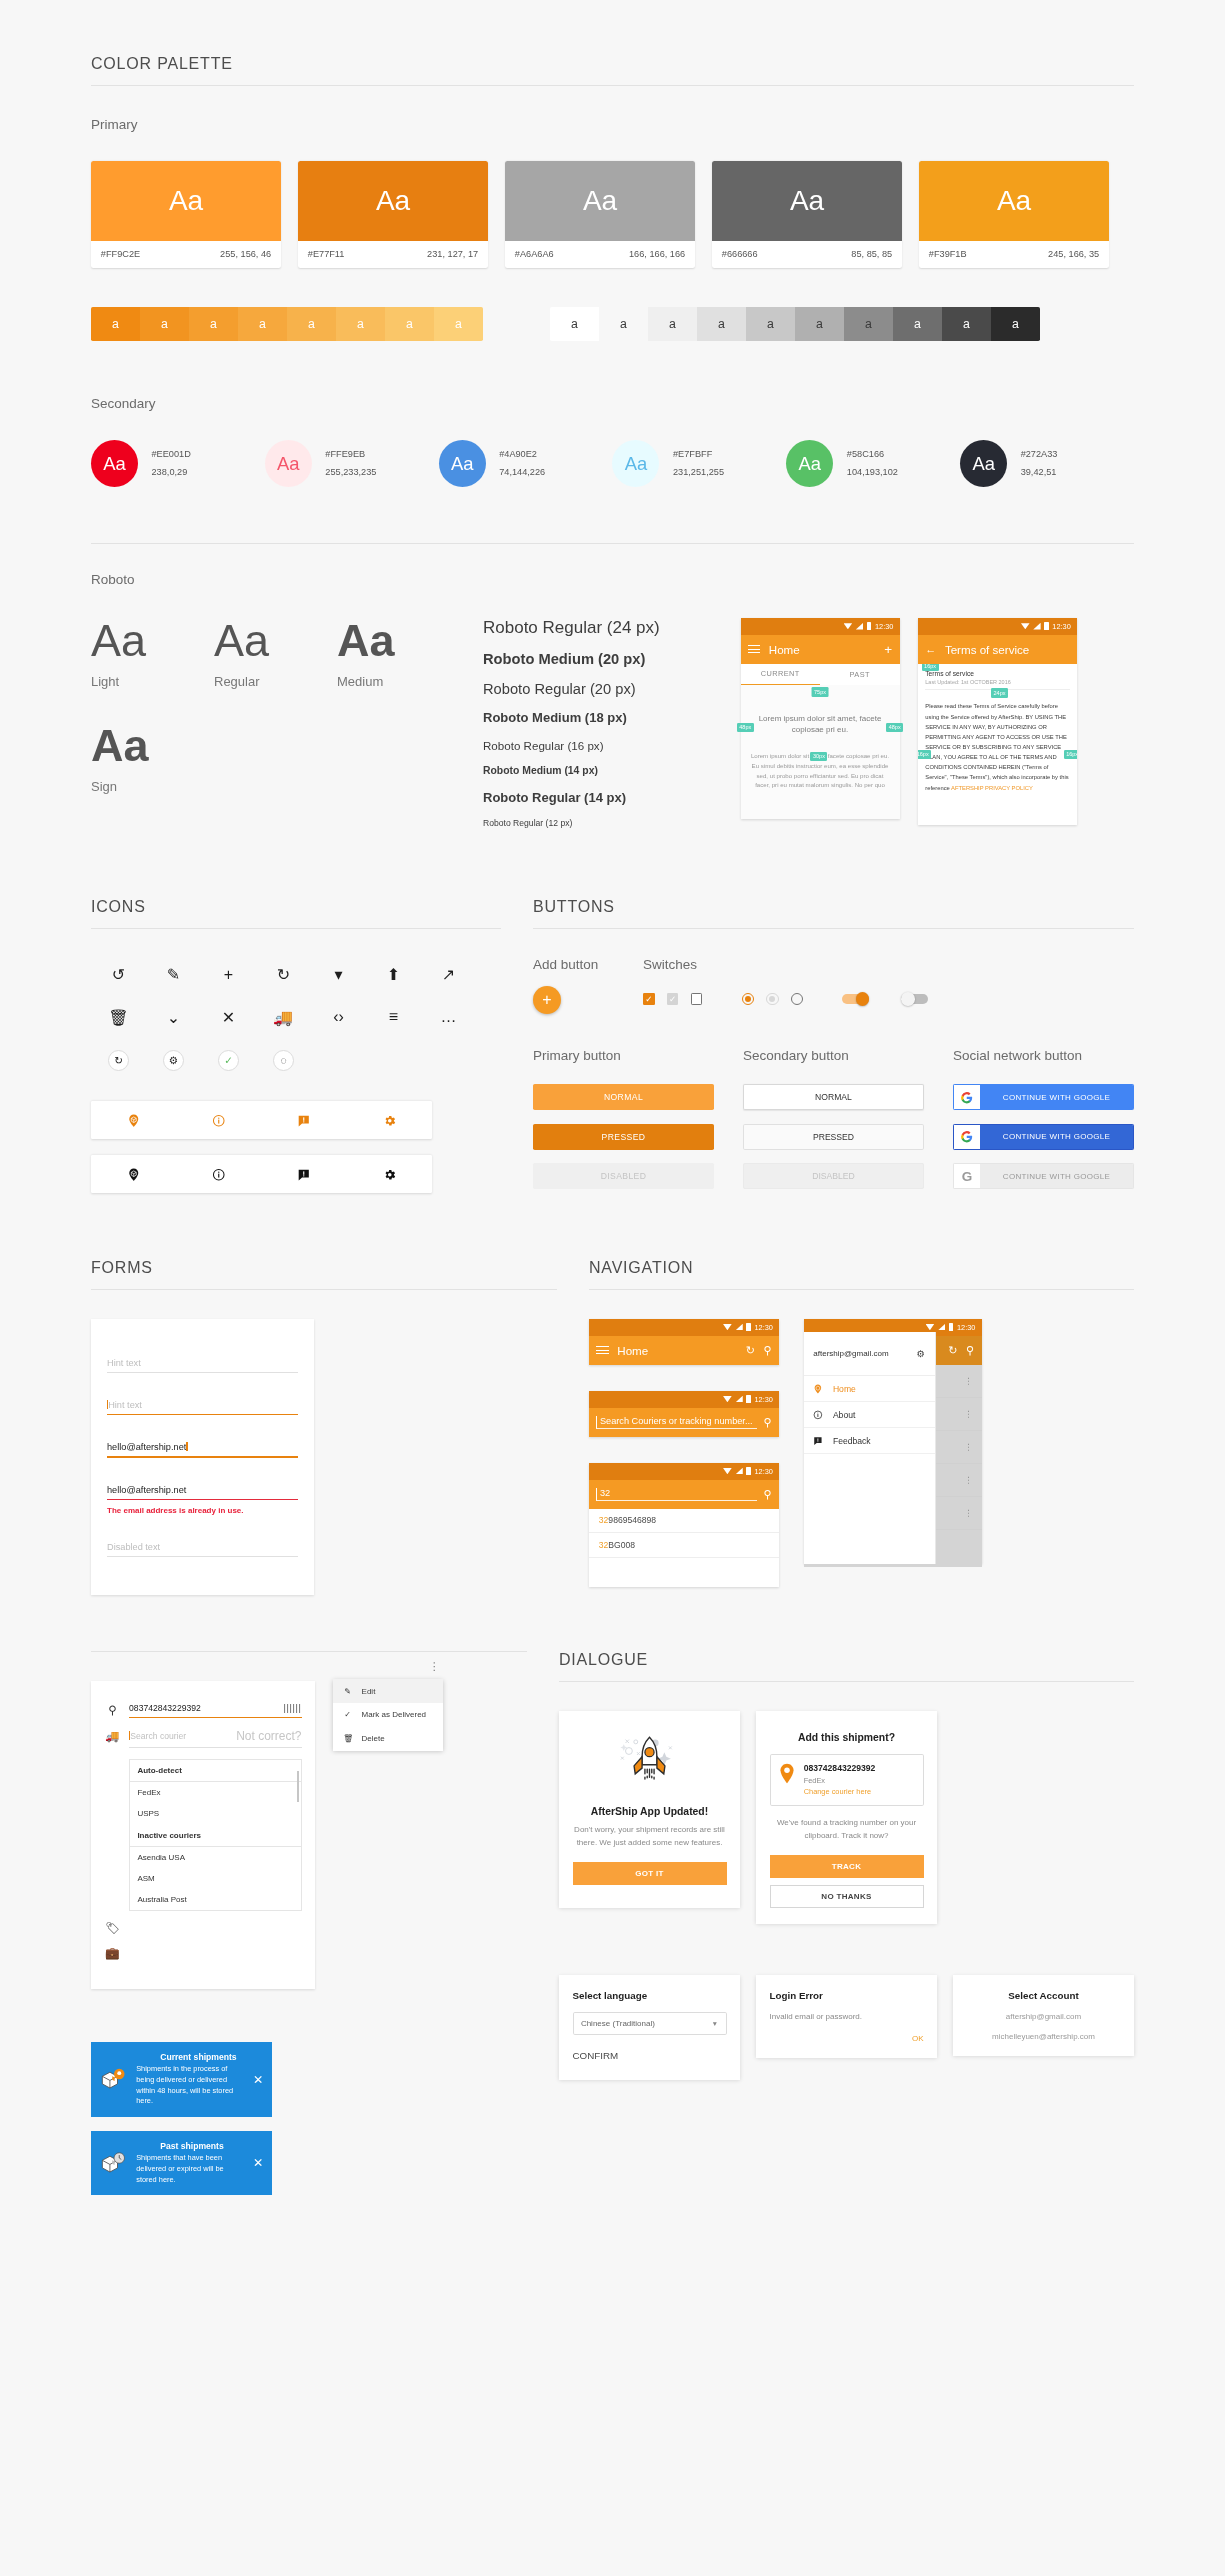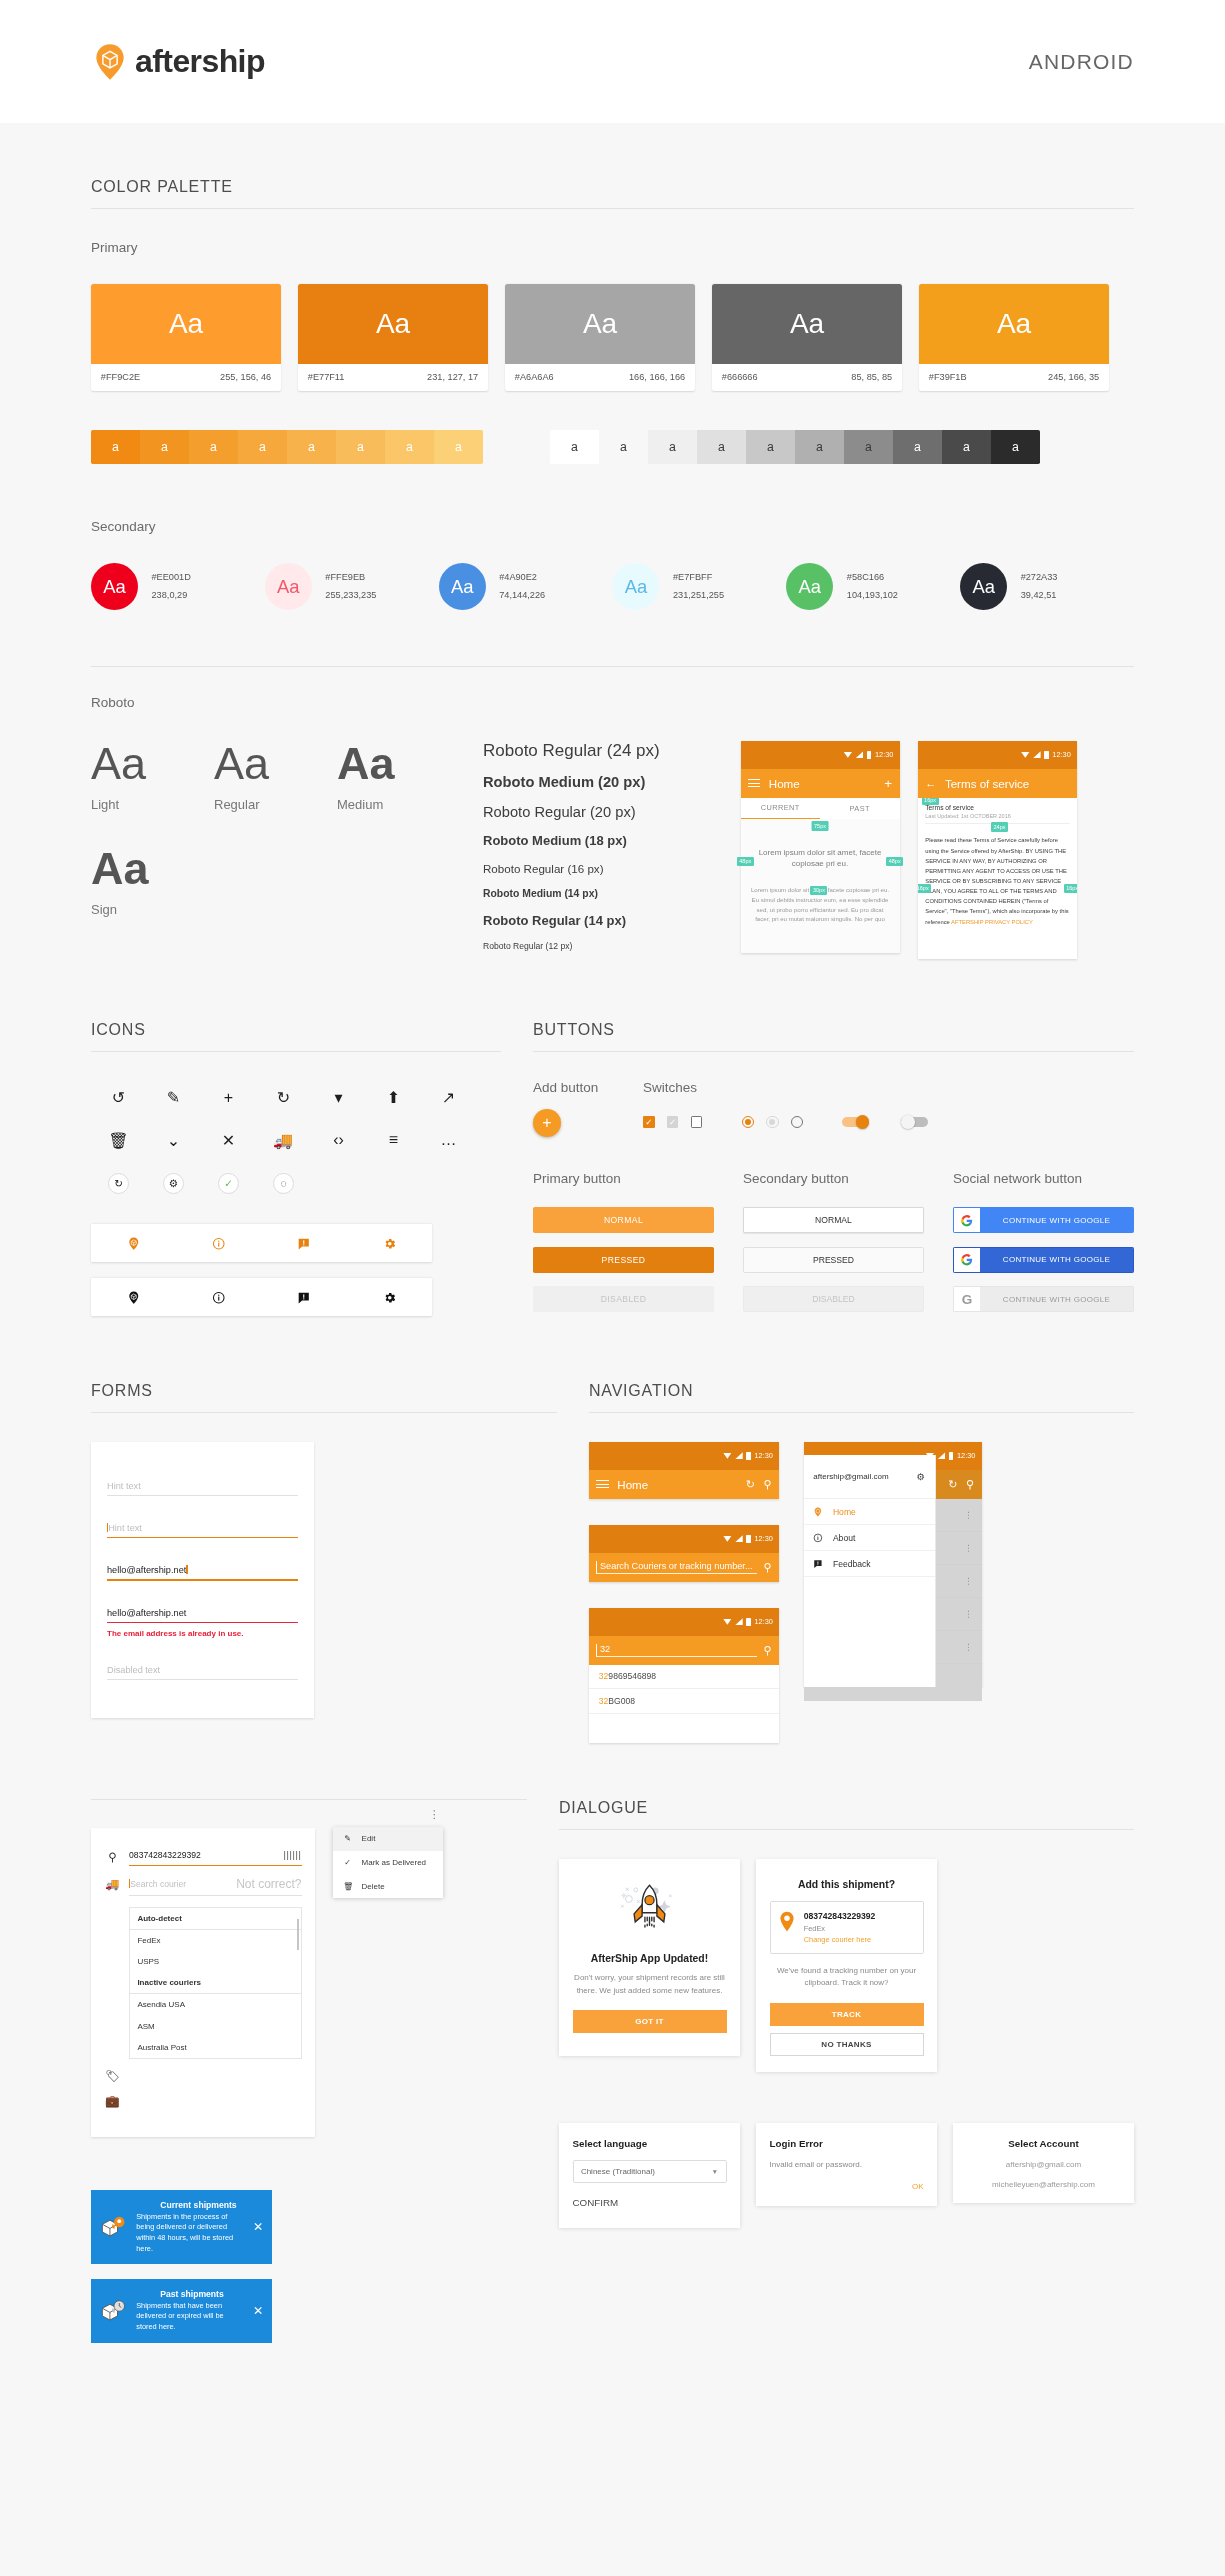--- a/index.html
+++ b/index.html
@@ -76,21 +76,21 @@
   .type-aa.w700 { font-weight: 700; }
   .type-name { font-size: 13px; color: #777; margin-top: 11px; }
   .type-scale { width: 233px; }
   .scale-row { color: #3d3d3d; margin-bottom: 13.5px; }
 
   
   .phone {
     background: #fff; box-shadow: 0 0.6px 2.5px rgba(0,0,0,.14); position: relative;
   }
   .statusbar {
-    background: #e07e10; height: 28px; display: flex; align-items: center;
+    background: #e07e10; height: 17px; display: flex; align-items: center;
     justify-content: flex-end; gap: 3.7px; padding-right: 6.1px; color: #fff; font-size: 7.4px;
   }
   .sb-wifi { width: 8.6px; height: 6.1px; background: #fff;
     clip-path: polygon(0 0,100% 0,50% 100%); }
   .sb-sig { width: 7.4px; height: 6.7px; background: #fff;
     clip-path: polygon(100% 0,100% 100%,0 100%); }
   .sb-bat { width: 4.3px; height: 8px; background: #fff; border-radius: 0.6px; }
   .appbar {
     background: #f59a23; color: #fff; display: flex; align-items: center;
     padding: 0 7.4px; height: 29px; gap: 8.6px;
@@ -268,31 +268,20 @@
                 align-items: center; justify-content: space-between; padding: 0 7.4px;
                 font-size: 8px; color: #666; margin-bottom: 14.7px; }
   .ok-link { text-align: right; color: #f0a02c; font-size: 8px; margin-top: 13.5px; }
   .acct-line { font-size: 8px; color: #9a9a9a; margin-bottom: 11px; }
 </style>
 </head>
 <body>
 
 <div class="page">
 
-  <div class="topbar">
-    <div class="brand">
-      <svg class="brand-logo" viewBox="0 0 64 64">
-        <path d="M32 2C19 2 9 12 9 25c0 16 23 37 23 37s23-21 23-37C55 12 45 2 32 2z" fill="#F79C2C"></path>
-        <path d="M32 14L20 21v14l12 7 12-7V21z" fill="none" stroke="#fff" stroke-width="2.4"></path>
-        <path d="M20 21l12 7 12-7M32 28v14" fill="none" stroke="#fff" stroke-width="2.4"></path>
-      </svg>
-      <span class="brand-word">aftership</span>
-    </div>
-    <div class="android-label">ANDROID</div>
-  </div>
 
   <div class="wrap colorpalette">
     <div class="section-title">COLOR PALETTE</div>
     <div class="section-rule"></div>
 
     <div style="margin-top:31px" class="sub-label">Primary</div>
     <div class="primary-row" id="primary-swatches">
         <div class="swatch">
           <div class="swatch-color" style="background:#FF9C2E">
             <span class="swatch-aa">Aa</span>

